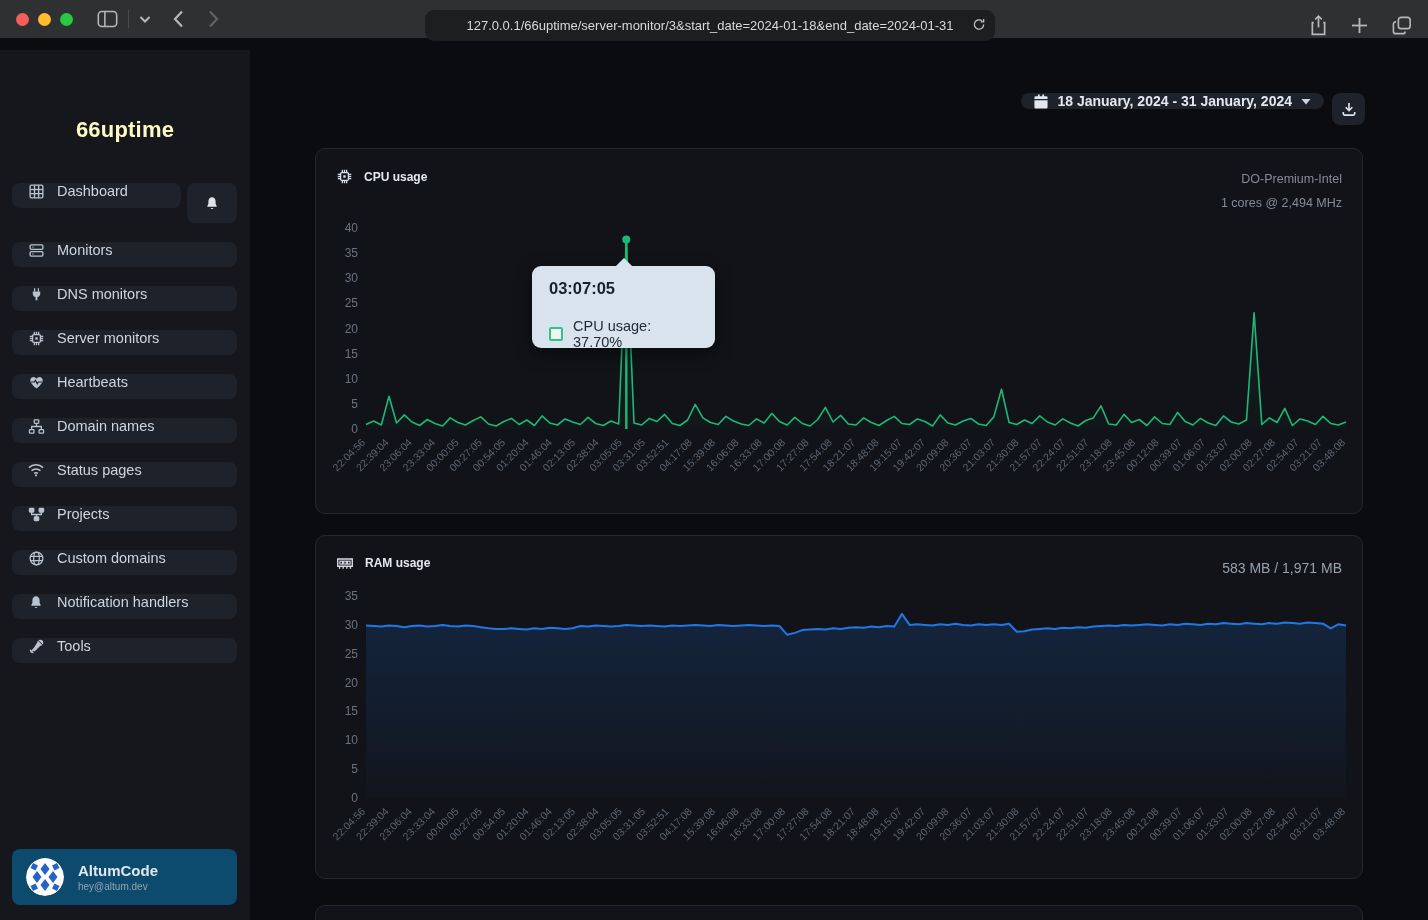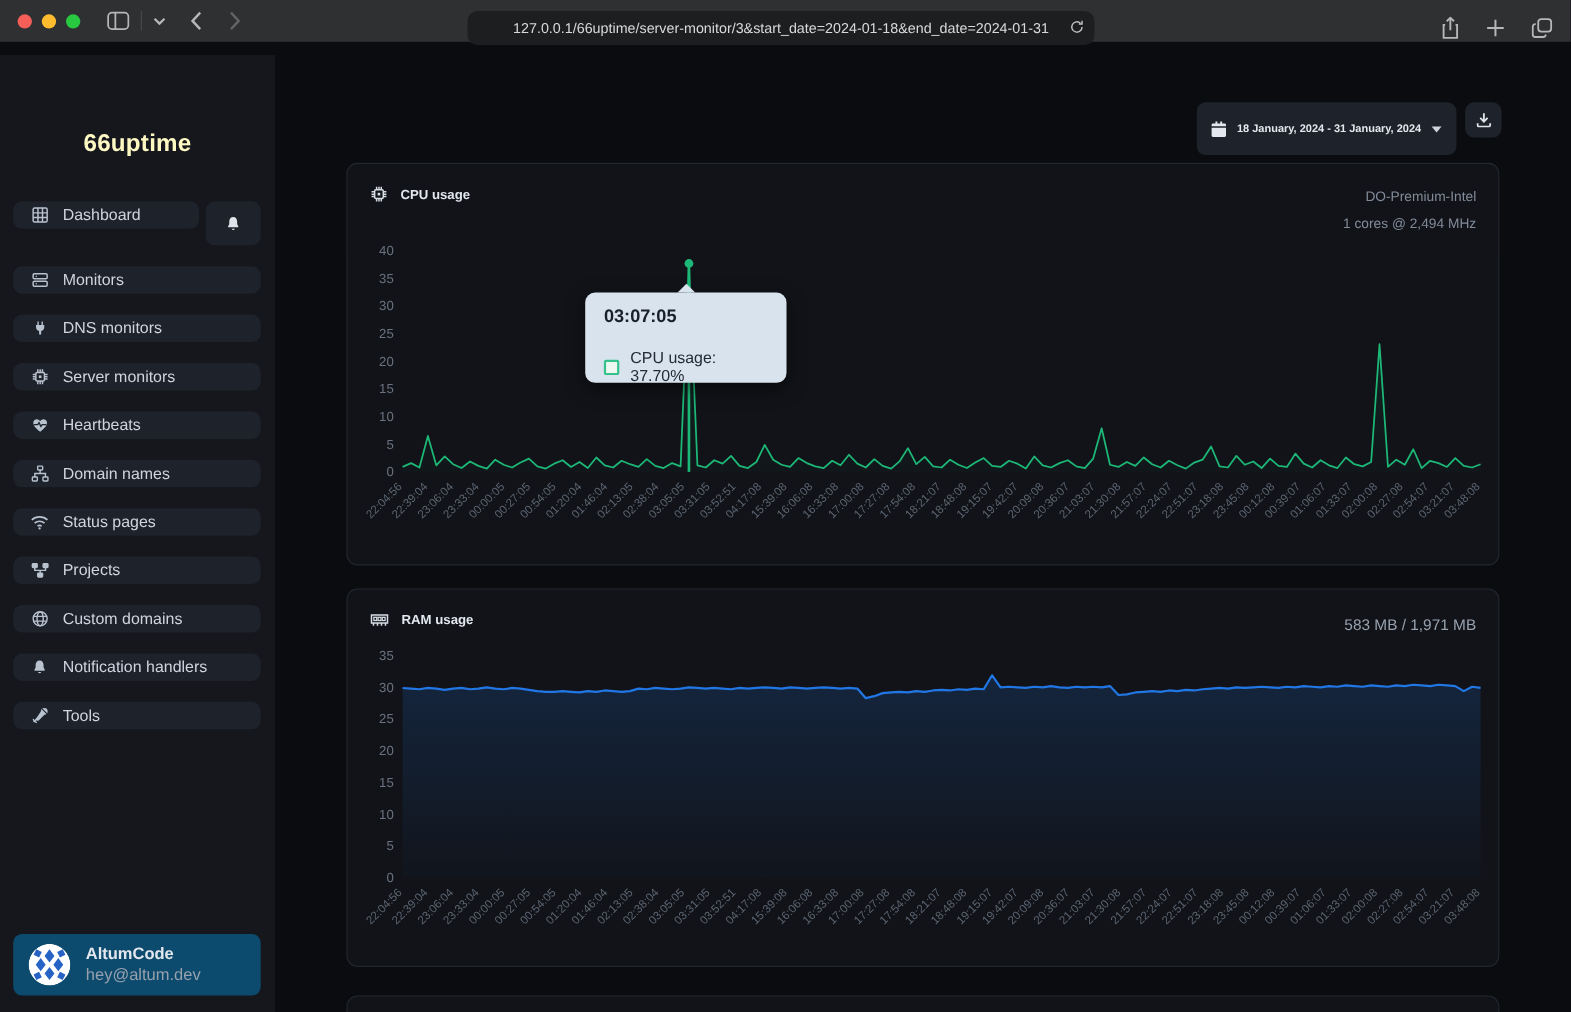--- a/index.html
+++ b/index.html
@@ -20,31 +20,31 @@
 
   
   .app { position:absolute; top:50px; left:0; width:1428px; height:870px; display:flex; }
   .sidebar { width:250px; height:870px; background:#15171c; position:relative; flex:none; }
   .main { position:relative; flex:1; height:870px; background:#0a0c0f; overflow:hidden; }
 
   
   .logo { text-align:center; color:#fef9c3; font-size:22px; font-weight:600; padding-top:67px; letter-spacing:.2px; }
   .nav { position:absolute; top:133px; left:12px; right:13px; display:flex; flex-direction:column; gap:19px; }
   .nav-row { display:flex; gap:6px; }
-  .nav-item { height:25px; background:#1d222b; border-radius:8px; display:flex; align-items:center; padding:0 14px; color:#ced5df; font-size:14.5px; flex:1; cursor:pointer; }
+  .nav-item { height:25px; background:#1d222b; border-radius:8px; display:flex; padding:0 14px; color:#ced5df; font-size:14.5px; flex:1; cursor:pointer; }
   .nav-item .ico { width:20px; display:flex; justify-content:center; color:#b9c2cf; margin-right:11px; flex:none; }
   .nav-bell { width:50px; height:40px; flex:none; background:#1d222b; border-radius:8px; display:flex; align-items:center; justify-content:center; color:#dfe4ea; cursor:pointer; }
   .user-card { position:absolute; left:12px; right:13px; bottom:15px; height:56px; background:#0c4a6e; border-radius:8px; display:flex; align-items:center; padding:0 14px; cursor:pointer; }
   .avatar { width:38px; height:38px; border-radius:50%; flex:none; margin-right:14px; }
   .user-name { color:#e3e7ee; font-size:15px; font-weight:600; line-height:1.25; }
-  .user-email { color:#98a1ae; font-size:15px; }
+  .user-email { color:#98a1ae; font-size:10px; }
 
   
   .top-controls { position:absolute; top:43px; right:63px; display:flex; gap:8px; }
-  .date-btn { height:48px; background:#1e232b; border:none; border-radius:8px; color:#e4e8ee; font-size:10px; font-weight:600; font-family:inherit; display:flex; align-items:center; gap:9px; padding:0 13px; cursor:pointer; }
+  .date-btn { height:16px; background:#1e232b; border:none; border-radius:8px; color:#e4e8ee; font-size:14px; font-weight:600; font-family:inherit; display:flex; align-items:center; gap:9px; padding:0 13px; cursor:pointer; }
   .date-btn .caret { color:#cfd5de; }
   .dl-btn { width:33px; height:32px; background:#1e232b; border:none; border-radius:8px; color:#dfe3ea; display:flex; align-items:center; justify-content:center; cursor:pointer; }
 
   
   .card { position:absolute; left:65px; width:1048px; background:#111318; border:1px solid #23282f; border-radius:10px; }
   #cpu-card { top:98px; height:366px; }
   #ram-card { top:485px; height:344px; }
   #next-card { top:855px; height:80px; }
   .card-head { display:flex; justify-content:space-between; align-items:flex-start; padding:19px 20px 0 20px; }
   .card-title { display:flex; align-items:center; gap:11px; color:#e3e8ef; font-size:12px; font-weight:600; }

